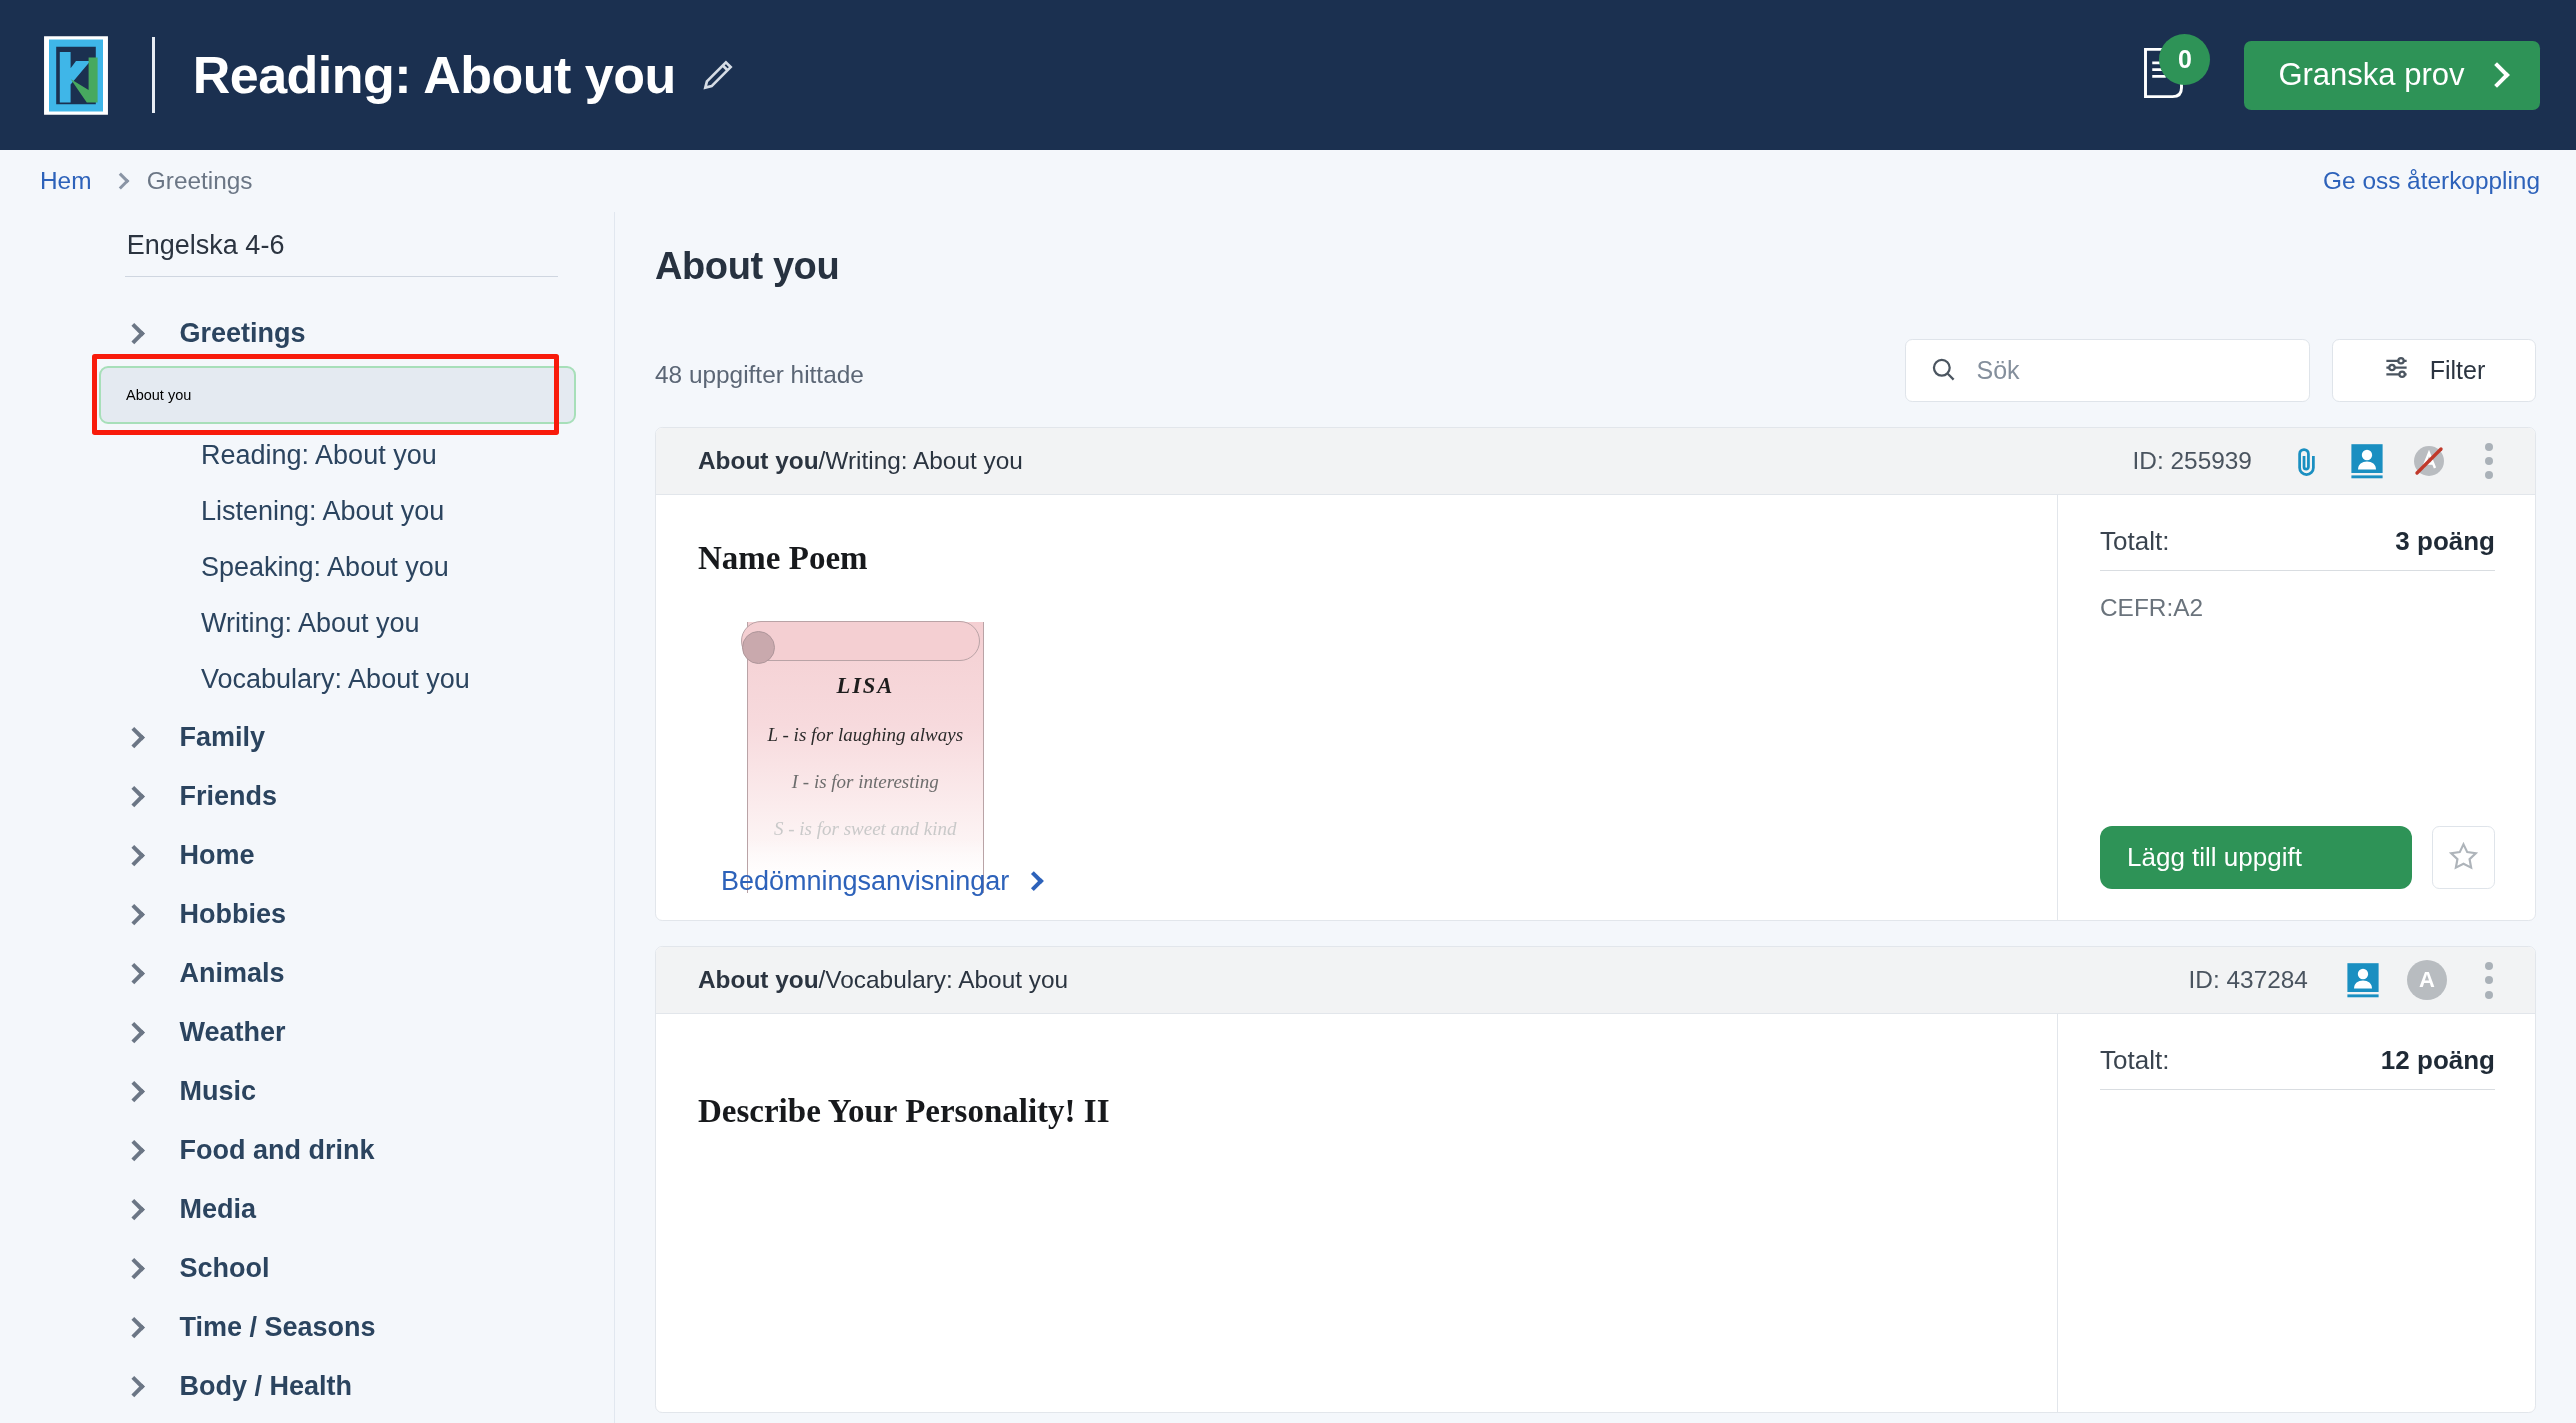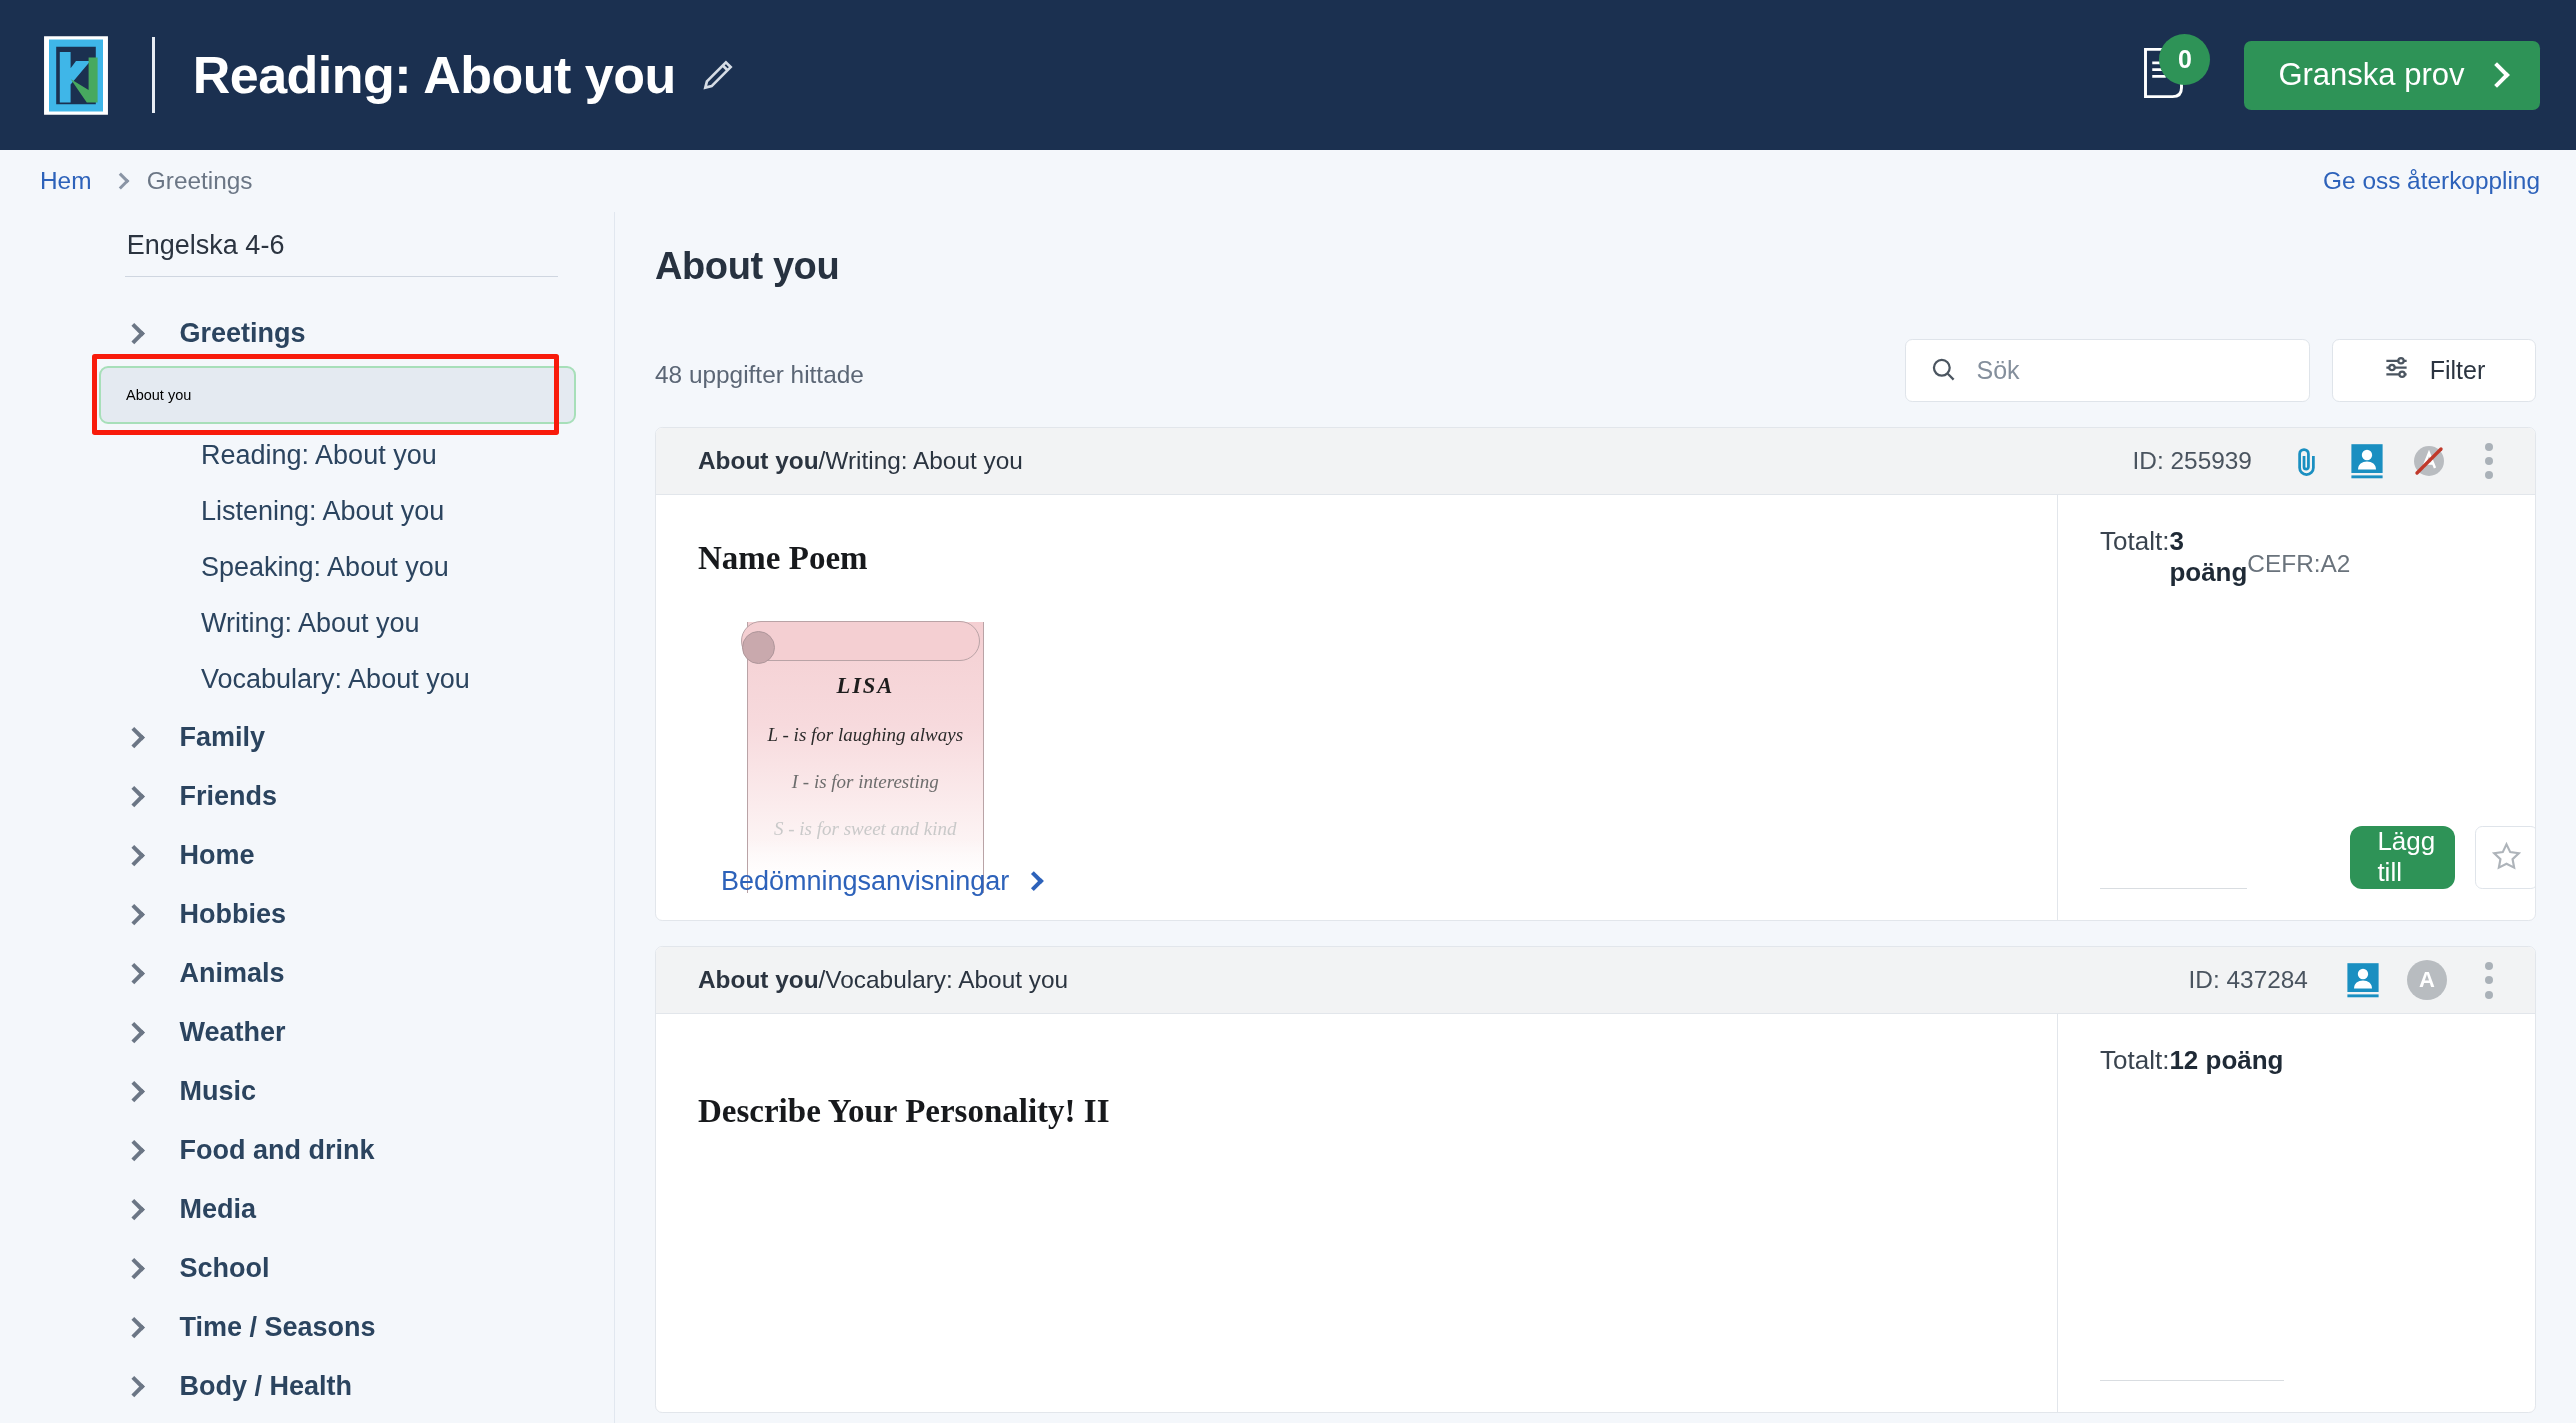--- a/index.html
+++ b/index.html
@@ -190,21 +190,21 @@
   .kebab { display: flex; flex-direction: column; gap: 6.3px; padding: 5.4px 11px; cursor: pointer; }
   .kebab i { width: 8.1px; height: 8.1px; border-radius: 50%; background: #aab1b8; display:block; }
 
   .card-body { display: flex; min-height: 398px; }
   .card-left { flex: 1; padding: 45px 42px 27px 42px; position: relative; }
   .task-title { font-size: 33px; font-weight: 700; color: #17191c; font-family: "Liberation Serif", serif; }
   .card-right {
     width: 478px; flex: 0 0 478px;
     border-left: 1.8px solid #e2e6eb;
     padding: 31px 40px 31px 42px;
-    display: flex; flex-direction: row;
+    display: flex; flex-direction: column;
   }
   .totals-row { display: flex; align-items: baseline; padding-bottom: 12.7px; border-bottom: 1.8px solid #d9dde1; }
   .totals-label { font-size: 26px; color: #3a444f; }
   .totals-value { margin-left: auto; font-size: 26px; font-weight: 700; color: #1f2a36; }
   .cefr { font-size: 24.4px; color: #6a737c; margin-top: 23.5px; }
   .right-actions { margin-top: auto; display: flex; align-items: center; gap: 20px; }
   .btn-add {
     flex: 1; height: 63px;
     background: #2e9357; color: #fff;
     border: none; border-radius: 12px;

